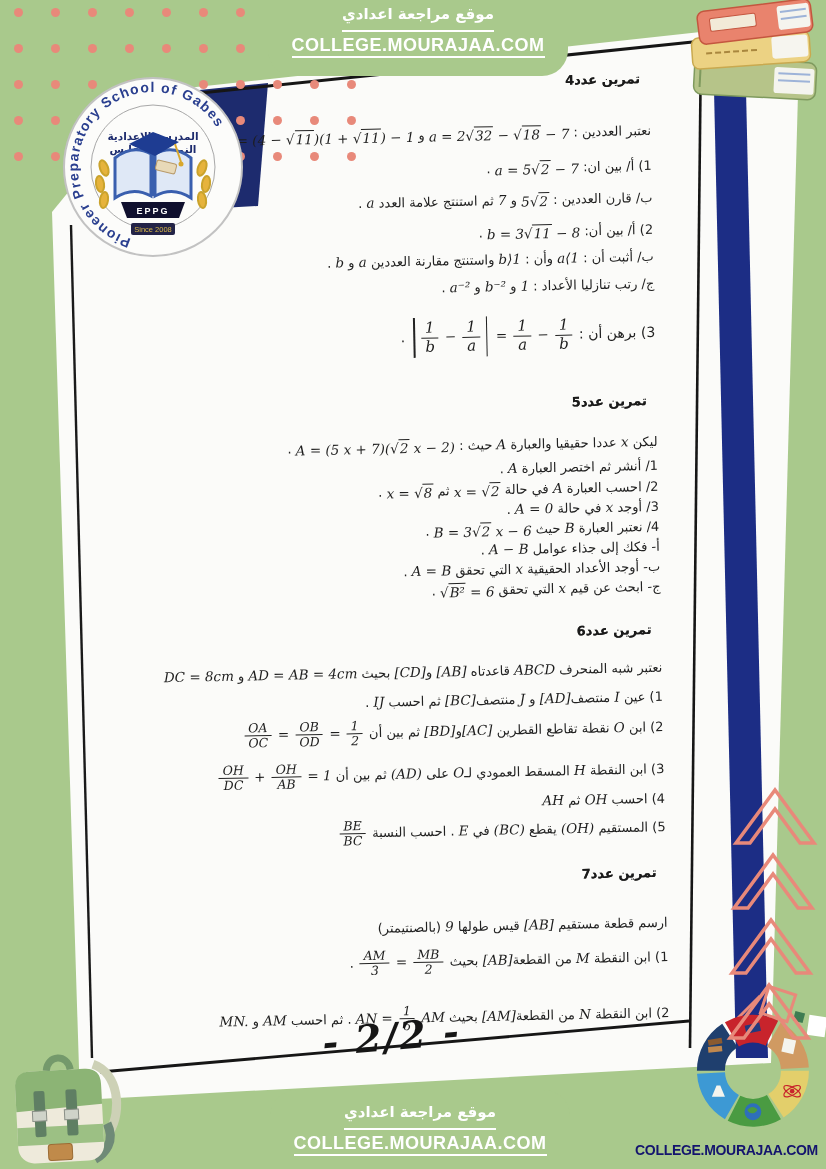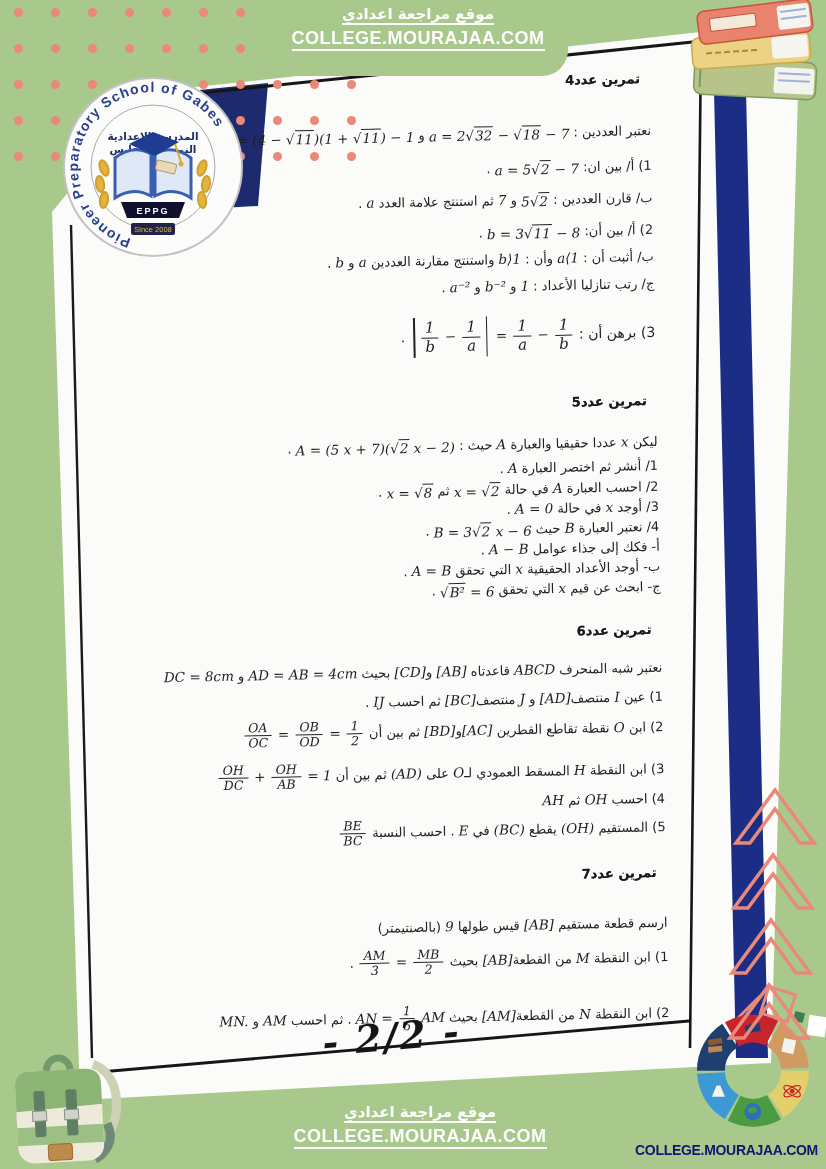--- a/index.html
+++ b/index.html
@@ -33,21 +33,21 @@
            font:bold italic 38px "DejaVu Serif",serif;color:#151515;transform:rotate(-5deg);
            letter-spacing:2px;}
   
   .dots{position:absolute;left:0;top:0;z-index:4;pointer-events:none;}
   .dot{position:absolute;width:9px;height:9px;border-radius:50%;background:#e8897a;}
   
   .tab{position:absolute;background:#a9c98c;z-index:6;text-align:center;}
   .tab-top{left:268px;top:0;width:300px;height:72px;border-radius:0 0 26px 26px;padding-top:4px;}
   .tab-bottom{left:270px;top:1090px;width:300px;height:79px;border-radius:26px 26px 0 0;padding-top:12px;}
   .brand-ar{display:inline-block;font:bold 15px "DejaVu Sans",sans-serif;color:#fff;
-            border-bottom:2px solid #fff;padding-bottom:0;direction:rtl;}
+            border-bottom:2px solid #fff;padding-bottom:7px;direction:rtl;}
   .brand-en{display:block;font:bold 18px "Liberation Sans",sans-serif;color:#fff;margin-top:3px;}
   .brand-en span{border-bottom:2px solid #fff;padding-bottom:1px;letter-spacing:.5px;}
   
   .corner-brand{position:absolute;right:8px;top:1142px;z-index:7;
                 font:bold 14px "Liberation Sans",sans-serif;color:#14146e;letter-spacing:-.3px;}
   
   .logo-wrap{position:absolute;left:62px;top:76px;width:182px;height:182px;z-index:5;}
   .books-wrap{position:absolute;left:686px;top:0;width:140px;height:110px;z-index:6;}
   .backpack-wrap{position:absolute;left:0;top:1034px;width:130px;height:135px;z-index:6;}
   .ring-wrap{position:absolute;left:682px;top:996px;width:140px;height:140px;z-index:6;}

